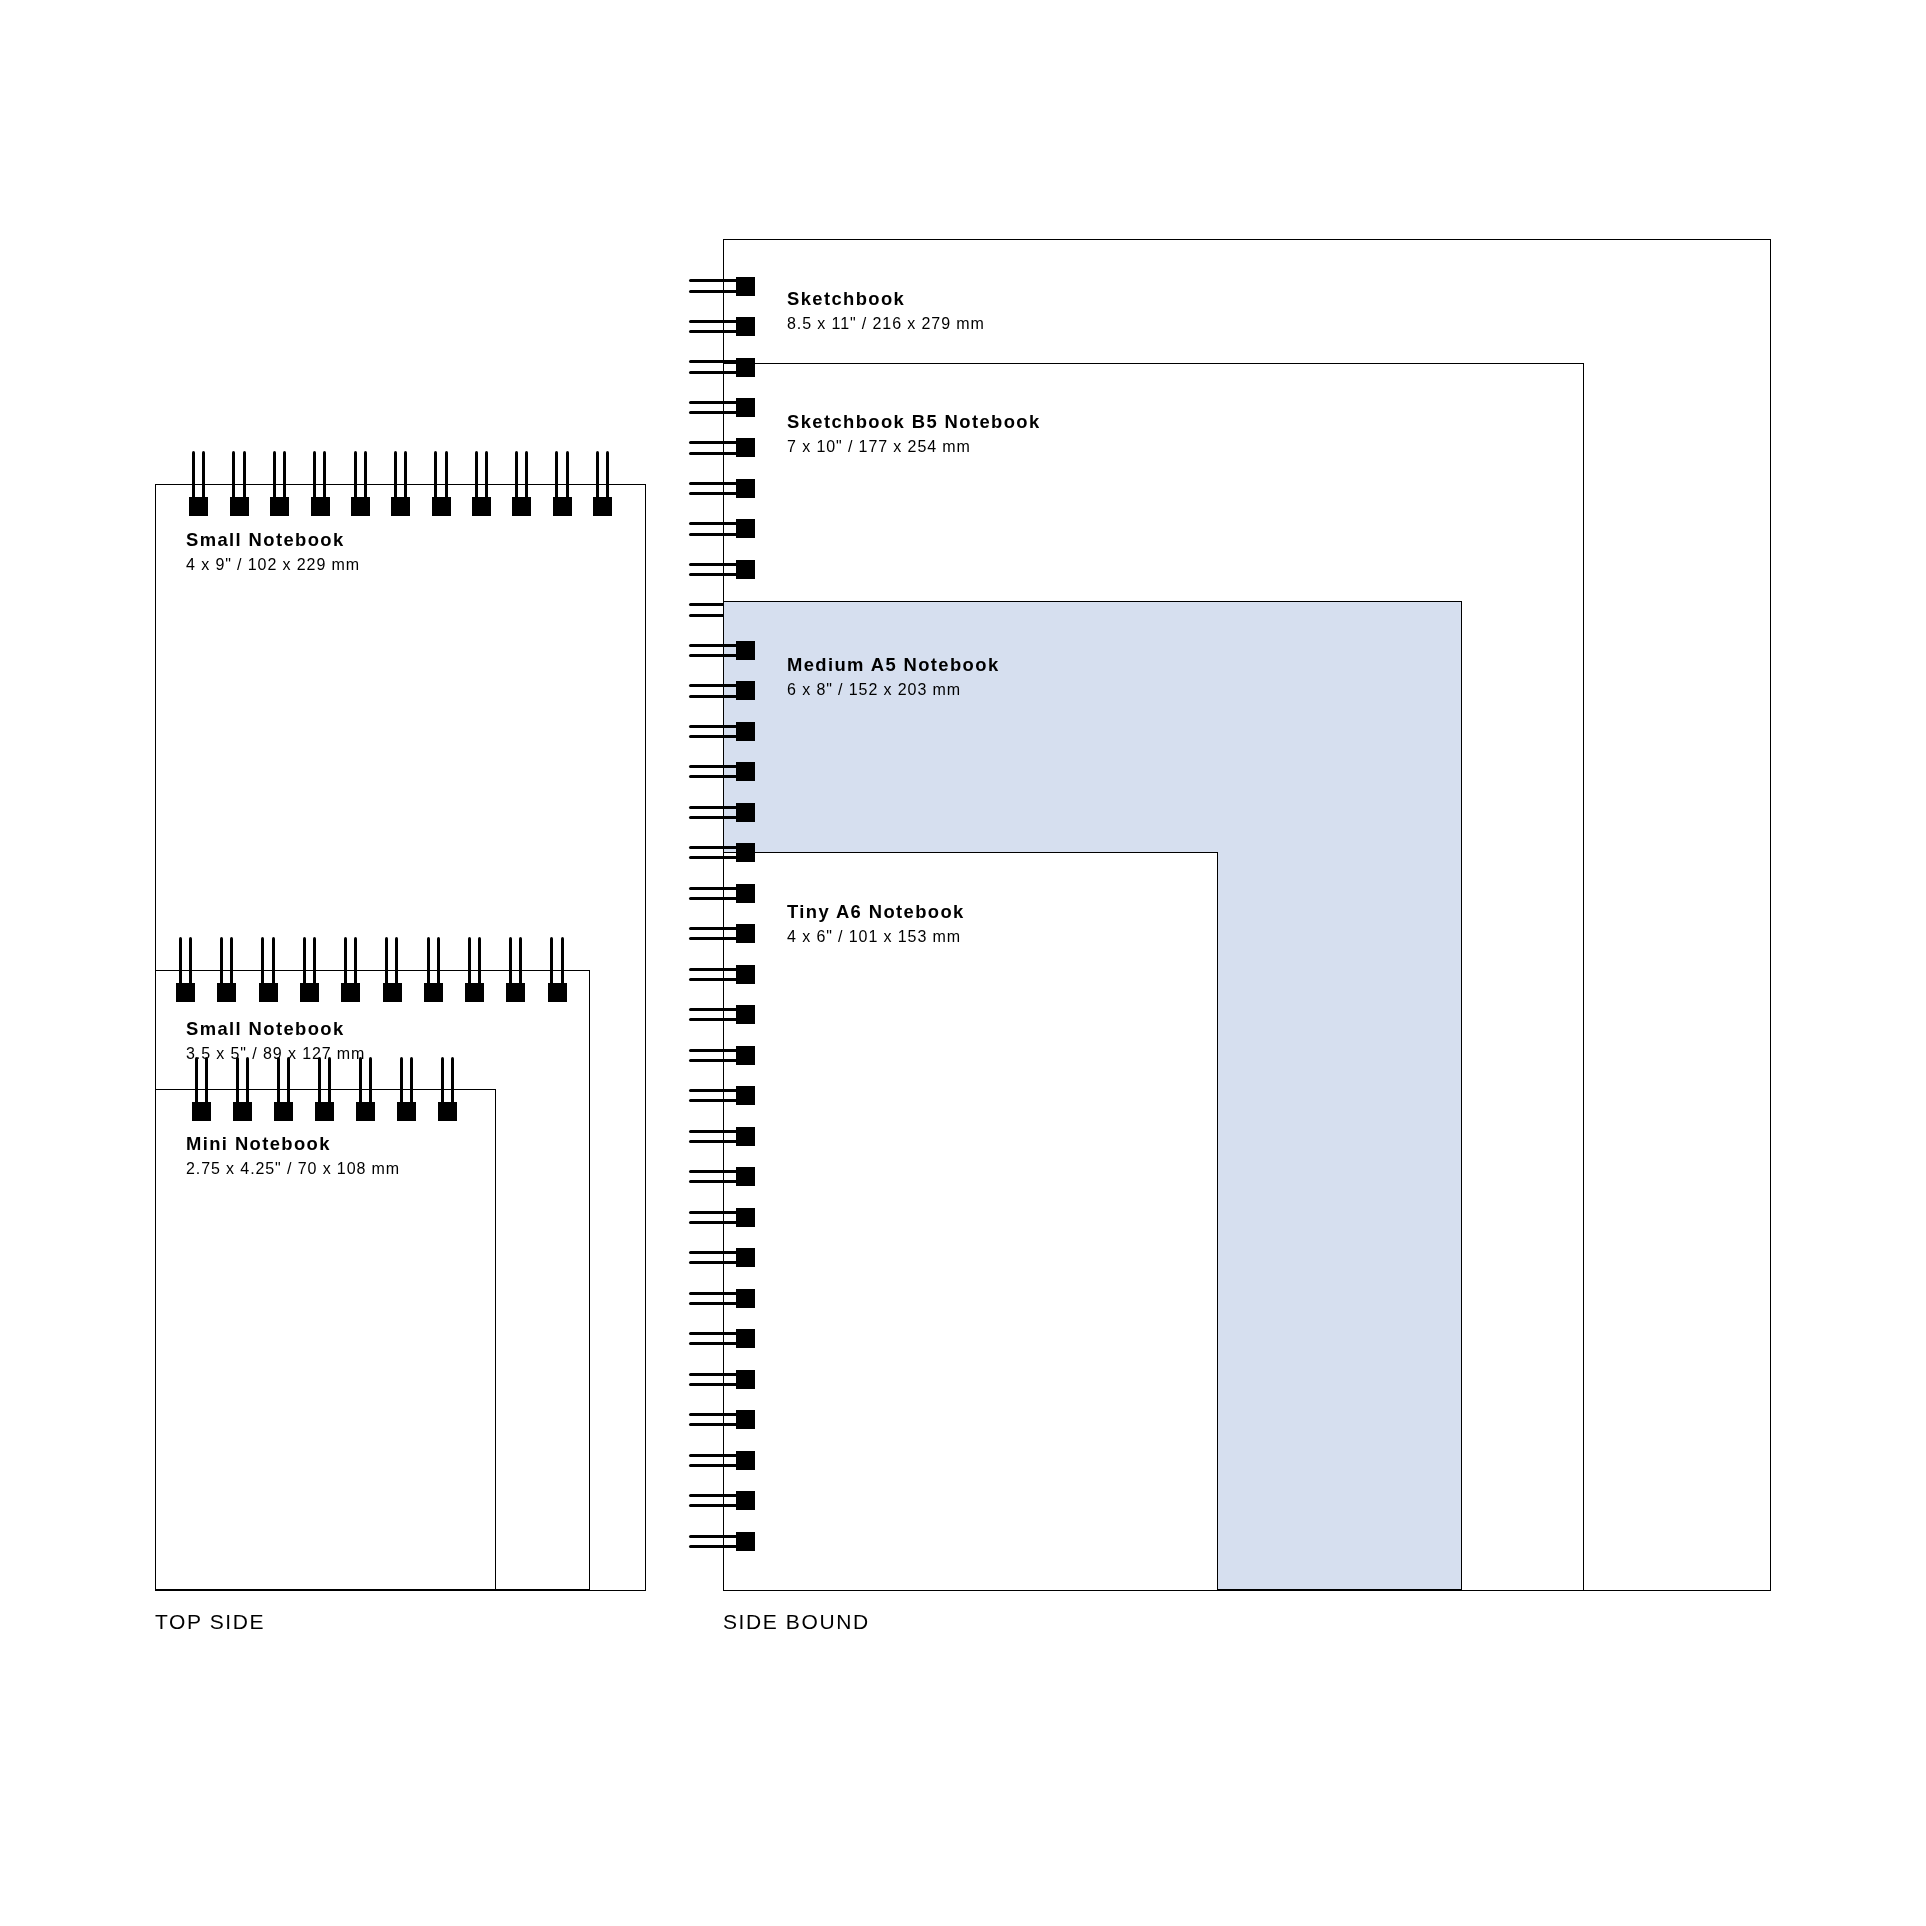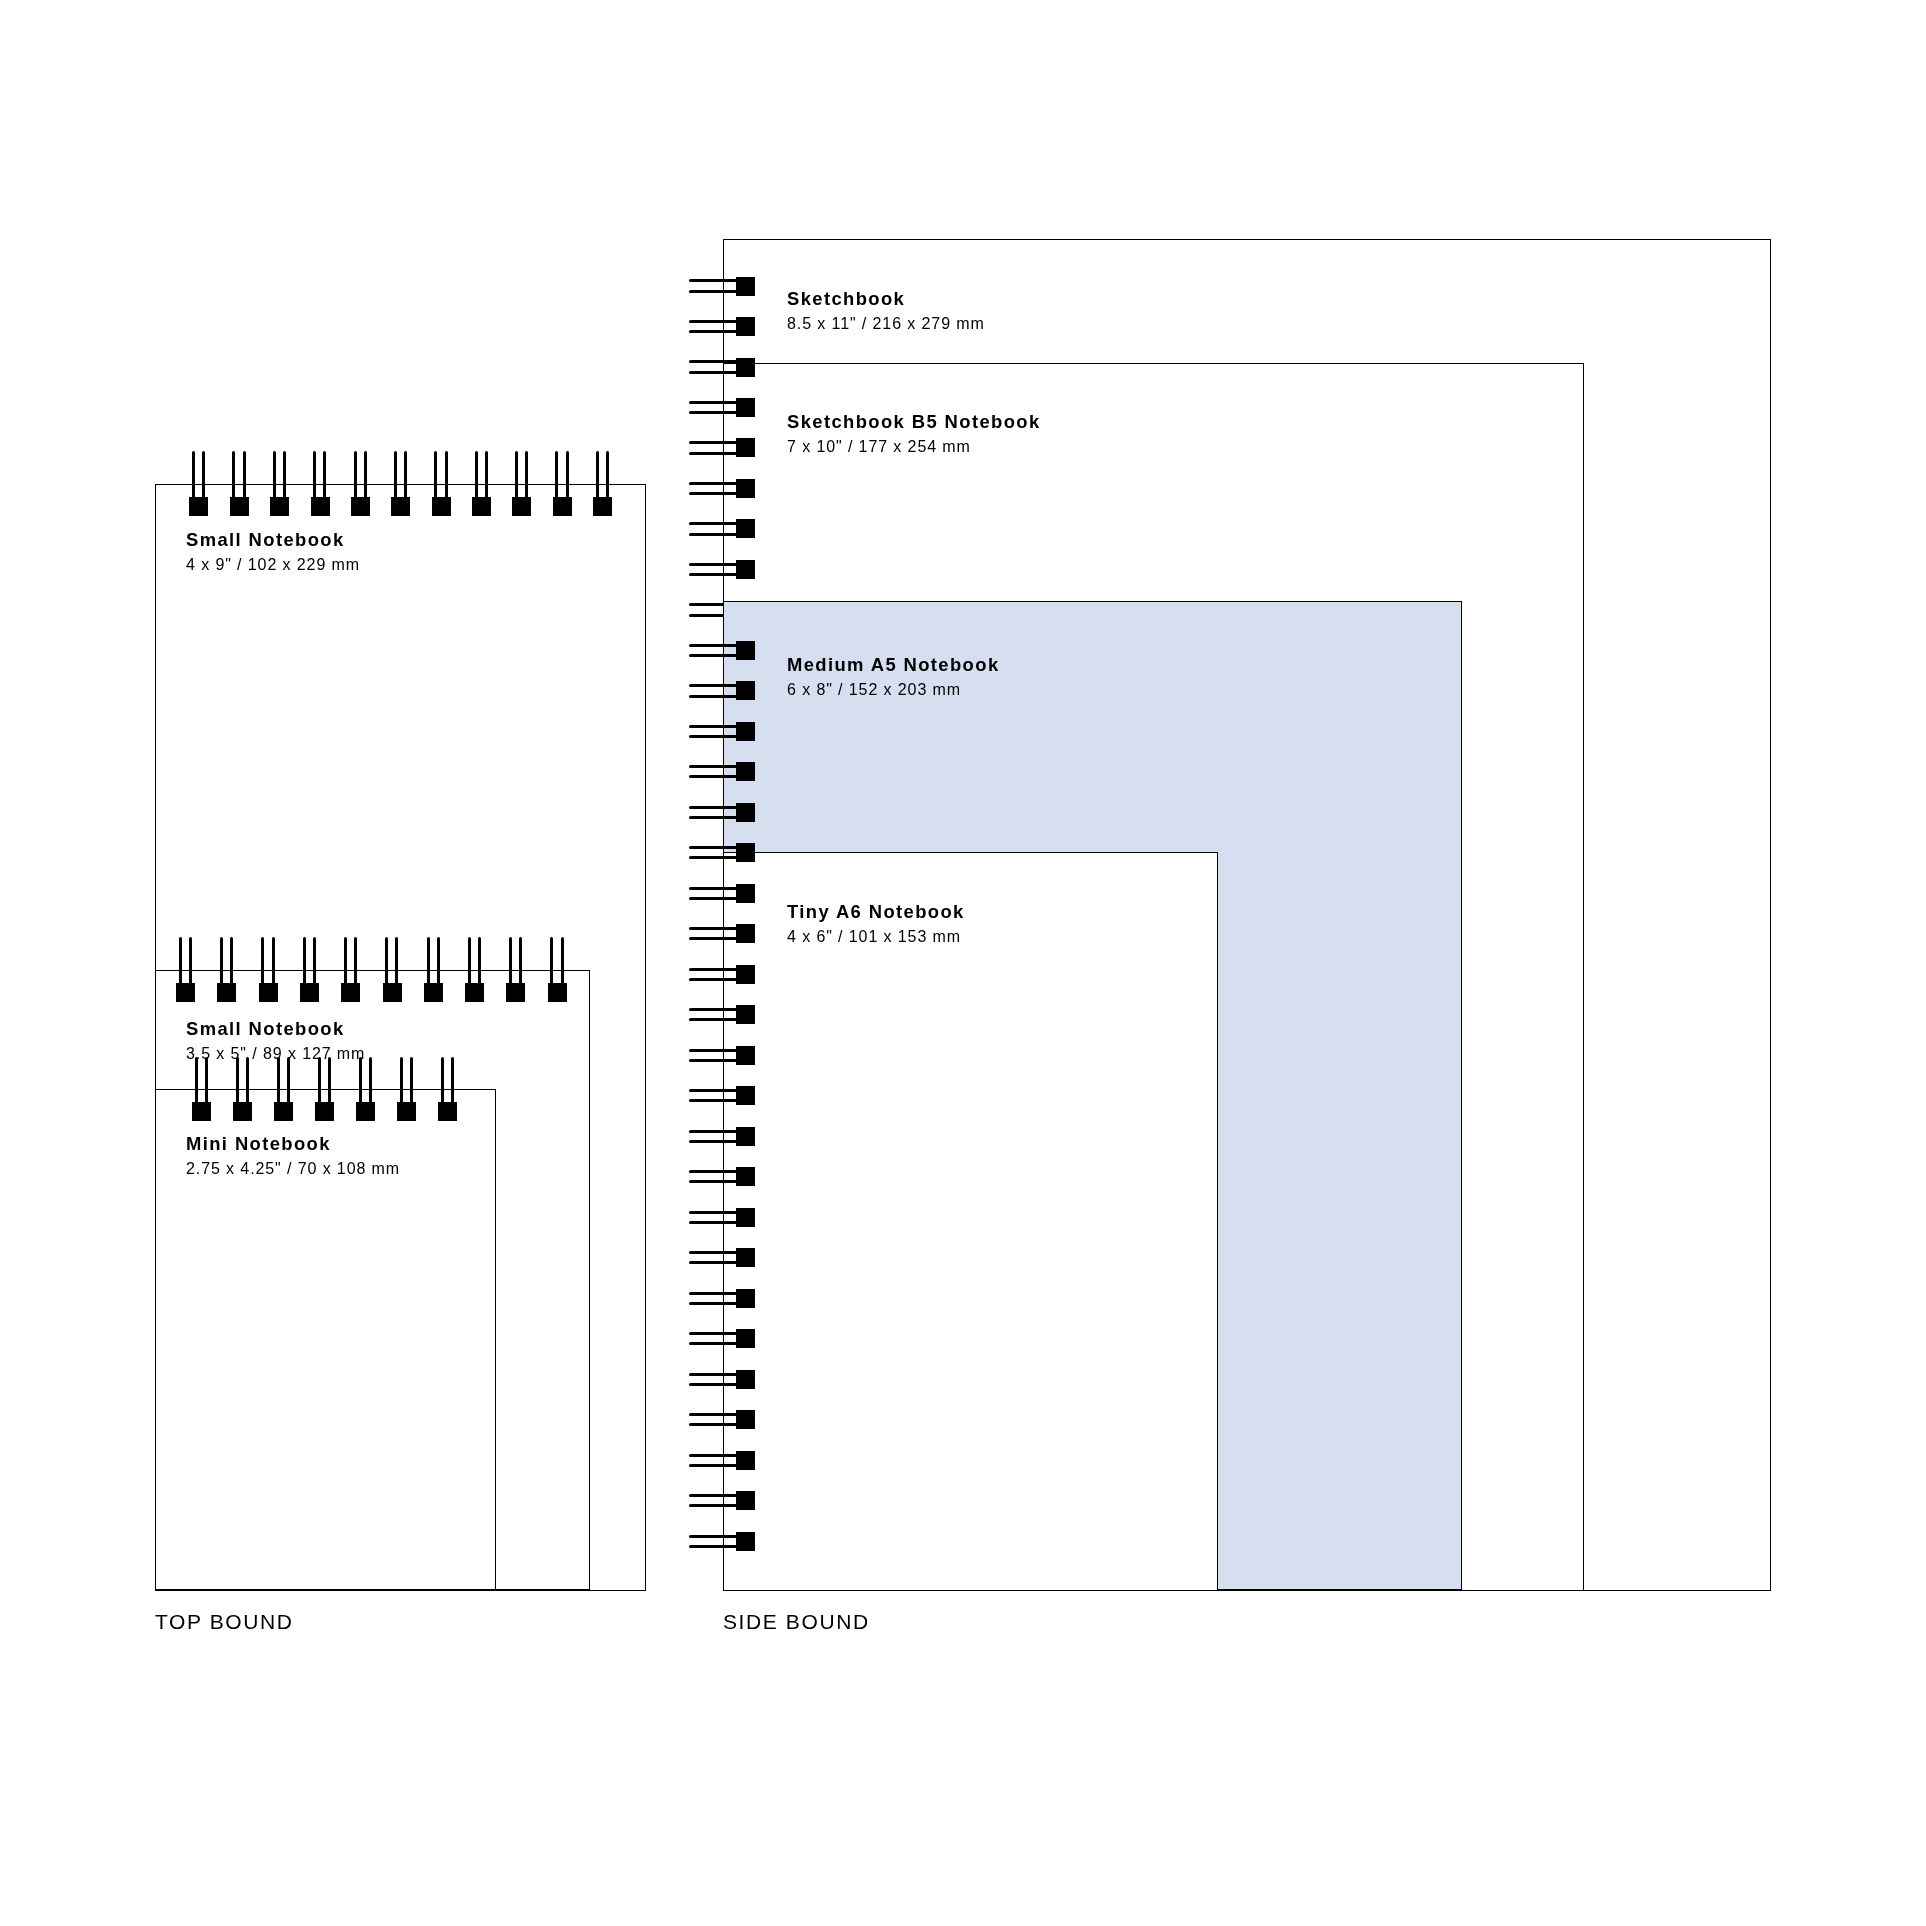--- a/index.html
+++ b/index.html
@@ -309,17 +309,17 @@
   </div>
   <div class="nb-label" id="label-medium">
     <div class="nb-title">Medium A5 Notebook</div>
     <div class="nb-size">6 x 8" / 152 x 203 mm</div>
   </div>
   <div class="nb-label" id="label-small">
     <div class="nb-title">Tiny A6 Notebook</div>
     <div class="nb-size">4 x 6" / 101 x 153 mm</div>
   </div>
 
-  <div class="group-label" id="label-top-bound">TOP BOUND</div>
+  <div class="group-label" id="label-top-bound">TOP SIDE</div>
   <div class="group-label" id="label-side-bound">SIDE BOUND</div>
 
 </div>
 
 
 </body></html>

